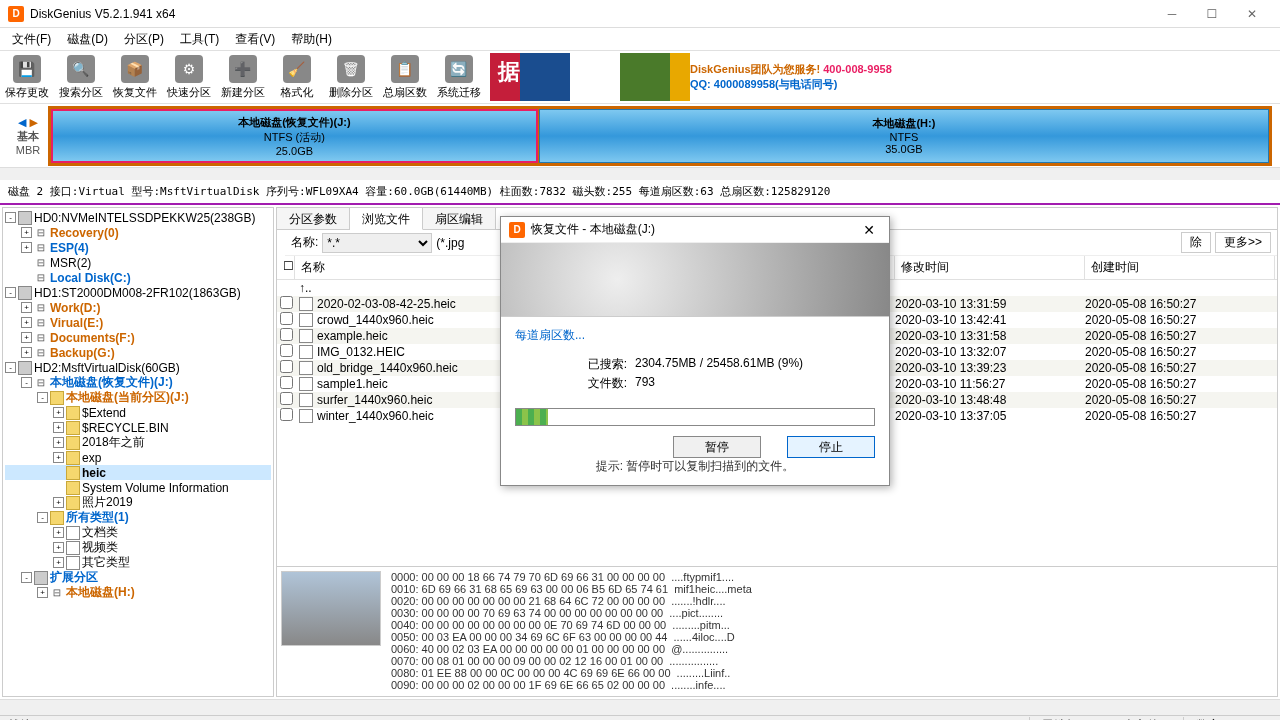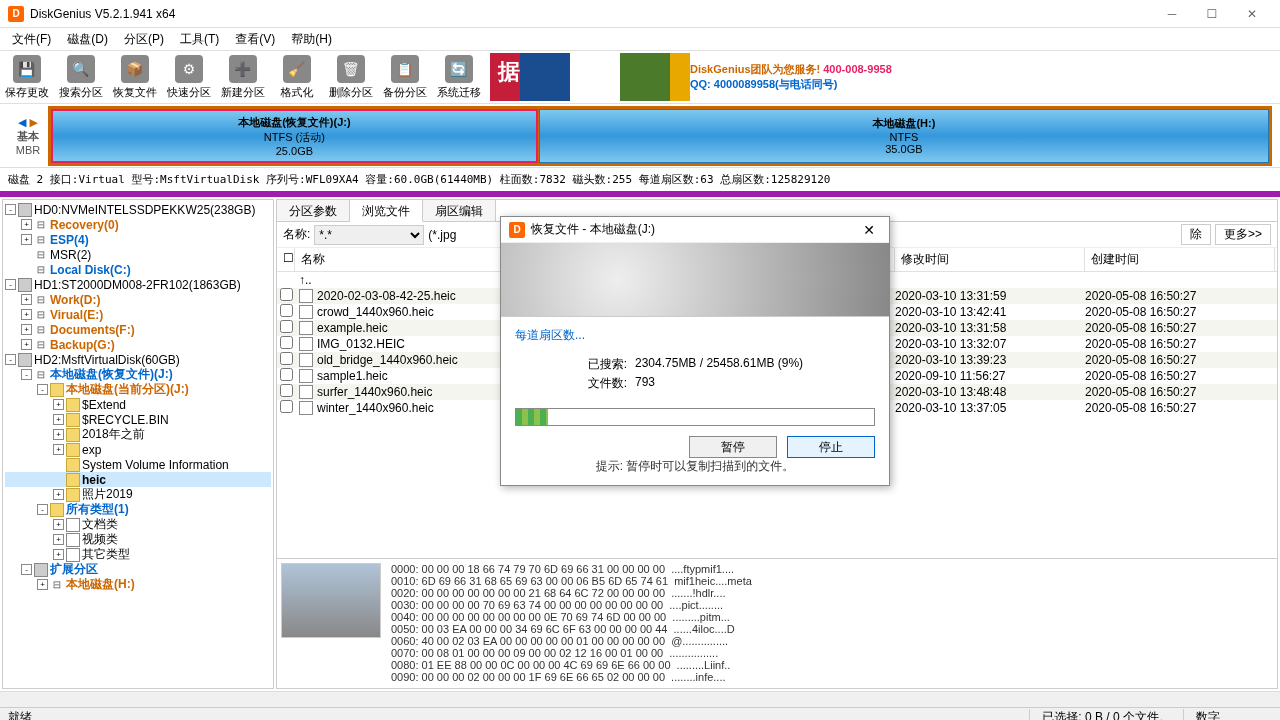--- a/index.html
+++ b/index.html
@@ -12,39 +12,39 @@
 .menubar .menuitem { padding: 2px 8px; cursor: pointer; }
 .toolbar { background: #fff; height: 54px; display: flex; align-items: center; border-top: 1px solid #e0e0e0; border-bottom: 1px solid #e0e0e0; font-size: 11px; }
 .toolbtn { width: 54px; height: 54px; display: flex; flex-direction: column; align-items: center; justify-content: center; cursor: pointer; }
 .toolbtn .ticon { width: 28px; height: 28px; background: #888; border-radius: 4px; margin-bottom: 2px; display:flex;align-items:center;justify-content:center;color:#fff;font-size:14px; }
 .banner { flex: 1; height: 48px; margin-left: 4px; background: linear-gradient(90deg,#c41e3a 0,#c41e3a 30px,#1a4d8f 30px,#1a4d8f 80px,#fff 80px,#fff 130px,#4a7a2a 130px,#4a7a2a 180px,#e8a800 180px,#e8a800 200px,#fff 200px); display:flex;align-items:center;padding-left:200px;color:#cc6600;font-size:11px;font-weight:bold; position:relative;}
 .diskmap { height: 64px; background: #fff; display: flex; align-items: center; padding: 4px 8px; border-bottom: 1px solid #ddd; }
 .diskmap .navarrow { width: 40px; text-align: center; font-size:11px;color:#555; }
 .diskmap .partwrap { flex: 1; height: 60px; display: flex; border: 2px solid #cc6600; background:#cc6600; padding:1px; gap:1px;}
 .partition { height: 100%; display: flex; flex-direction: column; align-items: center; justify-content: center; background: linear-gradient(#7ec8f0, #3498db, #7ec8f0); font-size: 11px; color: #000; border:1px solid #2178b0;}
 .partition.sel { border: 2px solid #e91e63; }
-.diskinfo { background: #fff; padding: 4px 8px; font-size: 11px; border-bottom: 6px solid #a21caf; font-family: SimSun, monospace; }
+.diskinfo { background: #fff; padding: 4px 8px; font-size: 11px; border-bottom: 2px solid #a21caf; font-family: SimSun, monospace; margin-top: 12px; }
 .main { display: flex; height: 494px; background: #fff; }
 .tree { width: 272px; border: 1px solid #ccc; margin: 2px; overflow-y: auto; overflow-x: auto; font-size: 12px; font-family: SimSun, monospace; padding: 2px; }
 .tree-row { display: flex; align-items: center; height: 15px; white-space: nowrap; cursor: pointer; }
 .tree-row.sel { background: #cce8ff; font-weight: bold; }
 .tree-ind { display: inline-block; }
 .tree-exp { width: 11px; height: 11px; border: 1px solid #888; display: inline-flex; align-items: center; justify-content: center; font-size: 8px; margin-right: 2px; cursor: pointer; line-height:1; }
 .tree-ico { width: 14px; height: 14px; margin-right: 2px; display:inline-flex;align-items:center;justify-content:center;font-size:10px; }
 .ico-hdd{background:#ccc;border:1px solid #888;}
 .ico-vol{color:#555;}
 .ico-folder{background:#f5d76e;border:1px solid #c9a83a;}
 .ico-page{background:#fff;border:1px solid #888;}
 .txt-orange{color:#cc6600;font-weight:bold;}
 .txt-blue{color:#0066cc;font-weight:bold;}
 .right { flex: 1; display: flex; flex-direction: column; border: 1px solid #ccc; margin: 2px 2px 2px 0; position: relative; }
 .tabs { height: 22px; display: flex; border-bottom: 1px solid #ccc; font-size: 12px; }
 .tab { padding: 3px 12px; border-right: 1px solid #ccc; cursor: pointer; background: #f5f5f5; }
 .tab.active { background: #fff; border-bottom: 1px solid #fff; margin-bottom: -1px; }
-.filterbar { height: 26px; display: flex; align-items: center; padding: 2px 6px; gap: 4px; font-size: 12px; border-bottom: 1px solid #eee; }
+.filterbar { height: 26px; display: flex; align-items: center; padding: 2px 6px; gap: 4px; font-size: 12px; border-bottom: 1px solid #eee; margin-left: 8px; }
 .filterbar select, .filterbar input { font-size: 12px; border: 1px solid #ccc; height: 20px; }
 .filterbar .morebtn { border: 1px solid #ccc; padding: 1px 8px; cursor: pointer; }
 .filelist { flex: 1; overflow: auto; }
 .fl-head { display: flex; background: #fff; border-bottom: 1px solid #e0e0e0; font-size: 12px; position: sticky; top: 0; }
 .fl-head div { padding: 3px 6px; border-right: 1px solid #e0e0e0; }
 .fl-row { display: flex; font-size: 12px; font-family: SimSun, monospace; height: 16px; align-items: center; }
 .fl-row:nth-child(even) { background: #f5f5f0; }
 .fl-row .cb { width: 18px; text-align: center; }
 .fl-row .ficon { width: 14px; height: 14px; background: #fff; border: 1px solid #888; margin-right: 4px; display:inline-block; }
 .c-name { width: 600px; padding-left: 4px; display: flex; align-items: center; }
@@ -60,21 +60,21 @@
 .dlg-title .app-icon { width: 16px; height: 16px; background: #ff6600; border-radius: 2px; margin-right: 6px; display:flex;align-items:center;justify-content:center;color:#fff;font-weight:bold;font-size:10px; }
 .dlg-title .spc { flex: 1; }
 .dlg-title .close { width: 24px; text-align: center; cursor: pointer; font-size: 14px; }
 .dlg-img { height: 74px; background: radial-gradient(circle at 30% 50%, #eee, #888); border-bottom: 1px solid #ccc; }
 .dlg-body { padding: 10px 14px; font-size: 12px; }
 .dlg-body .status { color: #0066cc; margin-bottom: 12px; }
 .dlg-body .kv { display: flex; margin: 2px 0; font-family: SimSun, monospace; }
 .dlg-body .kv .k { width: 120px; text-align: right; padding-right: 8px; }
 .progress { height: 18px; border: 1px solid #888; margin: 16px 0 10px; background: #fff; position: relative; }
 .progress-fill { height: 100%; background: repeating-linear-gradient(90deg, #4caf50, #4caf50 6px, #8bc34a 6px, #8bc34a 12px); }
-.dlg-btns { display: flex; justify-content: flex-end; gap: 10px; }
+.dlg-btns { display: flex; justify-content: flex-end; gap: 26px; }
 .dlg-btns button { width: 88px; height: 22px; font-size: 12px; border: 1px solid #888; background: #f0f0f0; cursor: pointer; }
 .dlg-btns button.primary { border: 1px solid #0066cc; background: #e5f3ff; }
 .dlg-hint { text-align: center; font-size: 12px; margin-top: 0; color: #333; }
 .scroll-h { height: 16px; background: #f0f0f0; border-top: 1px solid #ddd; }
 </style>
 </head>
 <body>
 
 <div class="titlebar">
   <div class="app-icon">D</div>
@@ -118,21 +118,21 @@
       <div class="toolbtn">
         <div class="ticon">🧹</div>
         <span>格式化</span>
       </div>
       <div class="toolbtn">
         <div class="ticon">🗑</div>
         <span>删除分区</span>
       </div>
       <div class="toolbtn">
         <div class="ticon">📋</div>
-        <span>备份分区</span>
+        <span>总扇区数</span>
       </div>
       <div class="toolbtn">
         <div class="ticon">🔄</div>
         <span>系统迁移</span>
       </div>
     </div>
   <div class="banner">
     <div style="position:absolute;left:8px;top:4px;color:#fff;font-size:22px;font-weight:bold;">据</div>
     <div>
       <span>DiskGenius团队为您服务!</span> <span style="color:#e91e63;">400-008-9958</span><br>
@@ -259,31 +259,31 @@
         <span class="tree-exp">+</span>
         <span class="tree-ico ico-folder"></span>
         <span class="">2018年之前</span>
       </div>
       <div class="tree-row">
         <span class="tree-ind" style="width:48px"></span>
         <span class="tree-exp">+</span>
         <span class="tree-ico ico-folder"></span>
         <span class="">exp</span>
       </div>
-      <div class="tree-row">
+      <div class="tree-row sel">
         <span class="tree-ind" style="width:48px"></span>
         <span style="width:13px;display:inline-block"></span>
         <span class="tree-ico ico-folder"></span>
+        <span class="">heic</span>
+      </div>
+      <div class="tree-row">
+        <span class="tree-ind" style="width:48px"></span>
+        <span style="width:13px;display:inline-block"></span>
+        <span class="tree-ico ico-folder"></span>
         <span class="">System Volume Information</span>
-      </div>
-      <div class="tree-row sel">
-        <span class="tree-ind" style="width:48px"></span>
-        <span style="width:13px;display:inline-block"></span>
-        <span class="tree-ico ico-folder"></span>
-        <span class="">heic</span>
       </div>
       <div class="tree-row">
         <span class="tree-ind" style="width:48px"></span>
         <span class="tree-exp">+</span>
         <span class="tree-ico ico-folder"></span>
         <span class="">照片2019</span>
       </div>
       <div class="tree-row">
         <span class="tree-ind" style="width:32px"></span>
         <span class="tree-exp">-</span>
@@ -391,21 +391,21 @@
             </div>
             <div class="c-mod">2020-03-10 13:39:23</div>
             <div class="c-crt">2020-05-08 16:50:27</div>
           </div>
           <div class="fl-row">
             <span class="cb"><input type="checkbox" style=""></span>
             <div class="c-name">
               <span class="ficon"></span>
               <span>sample1.heic</span>
             </div>
-            <div class="c-mod">2020-09-10 11:56:27</div>
+            <div class="c-mod">2020-03-10 11:56:27</div>
             <div class="c-crt">2020-05-08 16:50:27</div>
           </div>
           <div class="fl-row">
             <span class="cb"><input type="checkbox" style=""></span>
             <div class="c-name">
               <span class="ficon"></span>
               <span>surfer_1440x960.heic</span>
             </div>
             <div class="c-mod">2020-03-10 13:48:48</div>
             <div class="c-crt">2020-05-08 16:50:27</div>

